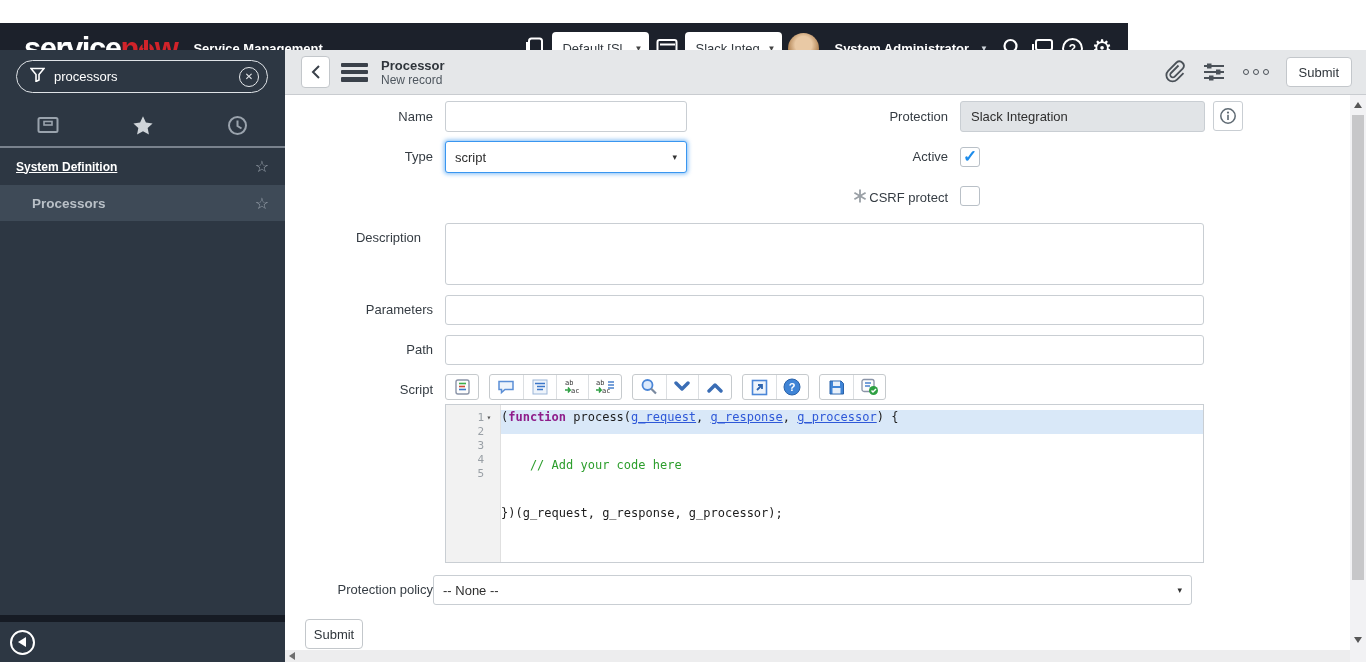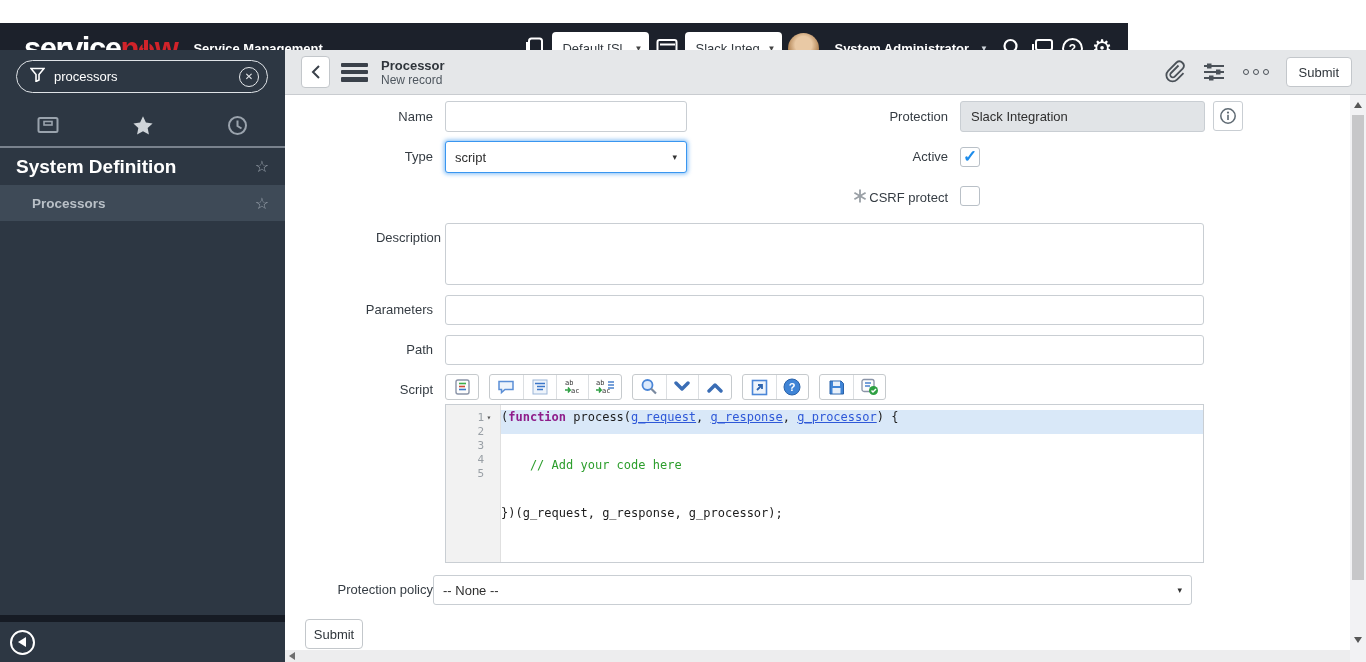--- a/index.html
+++ b/index.html
@@ -42,21 +42,21 @@
   .nav-search input { flex:1; background:transparent; border:none; outline:none; color:#fff;
              font-size:13px; font-family:"Liberation Sans", sans-serif; margin-left:9px; }
   .nav-clear { width:20px; height:20px; border:1.5px solid #e6e9ec; border-radius:50%; color:#e6e9ec;
              display:flex; align-items:center; justify-content:center; font-size:10px; cursor:pointer; }
   .nav-tabs { position:absolute; left:0; top:55px; width:285px; height:40px;
              display:flex; align-items:center; }
   .nav-tab { flex:1; display:flex; justify-content:center; cursor:pointer; }
   .nav-divider { position:absolute; left:0; top:96px; width:285px; height:2px; background:#79828d; }
   .nav-section { position:absolute; left:0; top:98px; width:285px; height:37px;
              display:flex; align-items:center; padding:0 16px; }
-  .nav-section-label { color:#fff; font-size:19px; font-weight:bold; flex:1; }
+  .nav-section-label { color:#fff; font-size:12px; font-weight:bold; flex:1;text-decoration:underline; }
   .nav-item { position:absolute; left:0; top:135px; width:285px; height:36px; background:var(--selected-nav-bg);
              display:flex; align-items:center; padding:0 16px 0 32px; cursor:pointer; }
   .nav-item-label { color:#b9c0c7; font-size:13.5px; font-weight:bold; flex:1; }
   .star-out { color:#9aa3ad; }
   .side-foot-strip { position:absolute; left:0; top:565px; width:285px; height:7px; background:#161b24; }
   .side-foot { position:absolute; left:0; top:572px; width:285px; height:40px; display:flex; align-items:center; }
   .collapse-btn { margin-left:10px; width:25px; height:25px; border:2px solid #fff; border-radius:50%;
              display:flex; align-items:center; justify-content:center; cursor:pointer; }
   .collapse-btn .tri { width:0; height:0; border-top:5px solid transparent; border-bottom:5px solid transparent;
              border-right:8px solid #fff; margin-right:2px; }
@@ -312,21 +312,21 @@
           <g stroke="#9aa0a6" stroke-width="1.8">
             <line x1="8" y1="1.5" x2="8" y2="14.5"></line>
             <line x1="2.4" y1="4.8" x2="13.6" y2="11.2"></line>
             <line x1="13.6" y1="4.8" x2="2.4" y2="11.2"></line>
           </g>
         </svg>
     </span>
     <div class="lbl" style="left:463px; top:140px; width:200px; text-align:right;">CSRF protect</div>
     <span class="cbx" style="left:675px; top:136px;"></span>
 
-    <div class="lbl" style="left:36px; top:180px; width:120px;">Description</div>
+    <div class="lbl" style="left:16px; top:180px; width:120px;">Description</div>
     <textarea class="txt-in" style="left: 160px; top: 173px; width: 759px; height: 62px; resize: none; padding-top: 6px;"></textarea>
 
     <div class="lbl" style="left:28px; top:252px; width:120px;">Parameters</div>
     <input class="txt-in" style="left: 160px; top: 245px; width: 759px; height: 30px;" value="">
 
     <div class="lbl" style="left:28px; top:292px; width:120px;">Path</div>
     <input class="txt-in" style="left: 160px; top: 285px; width: 759px; height: 30px;" value="">
 
     <div class="lbl" style="left:28px; top:332px; width:120px;">Script</div>
 

